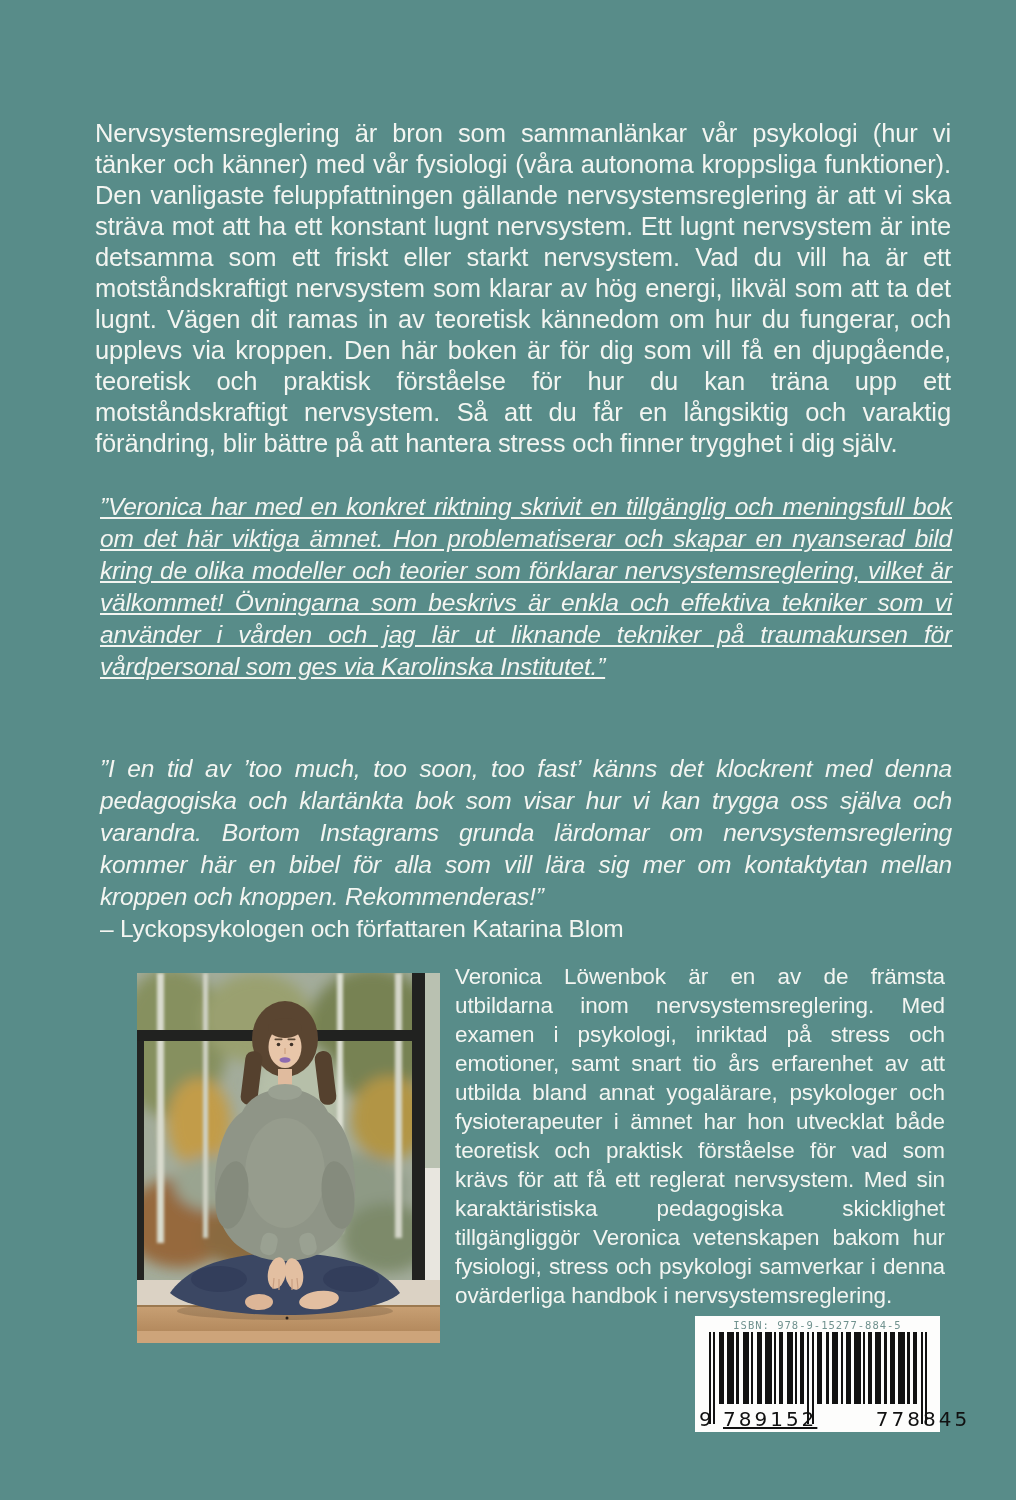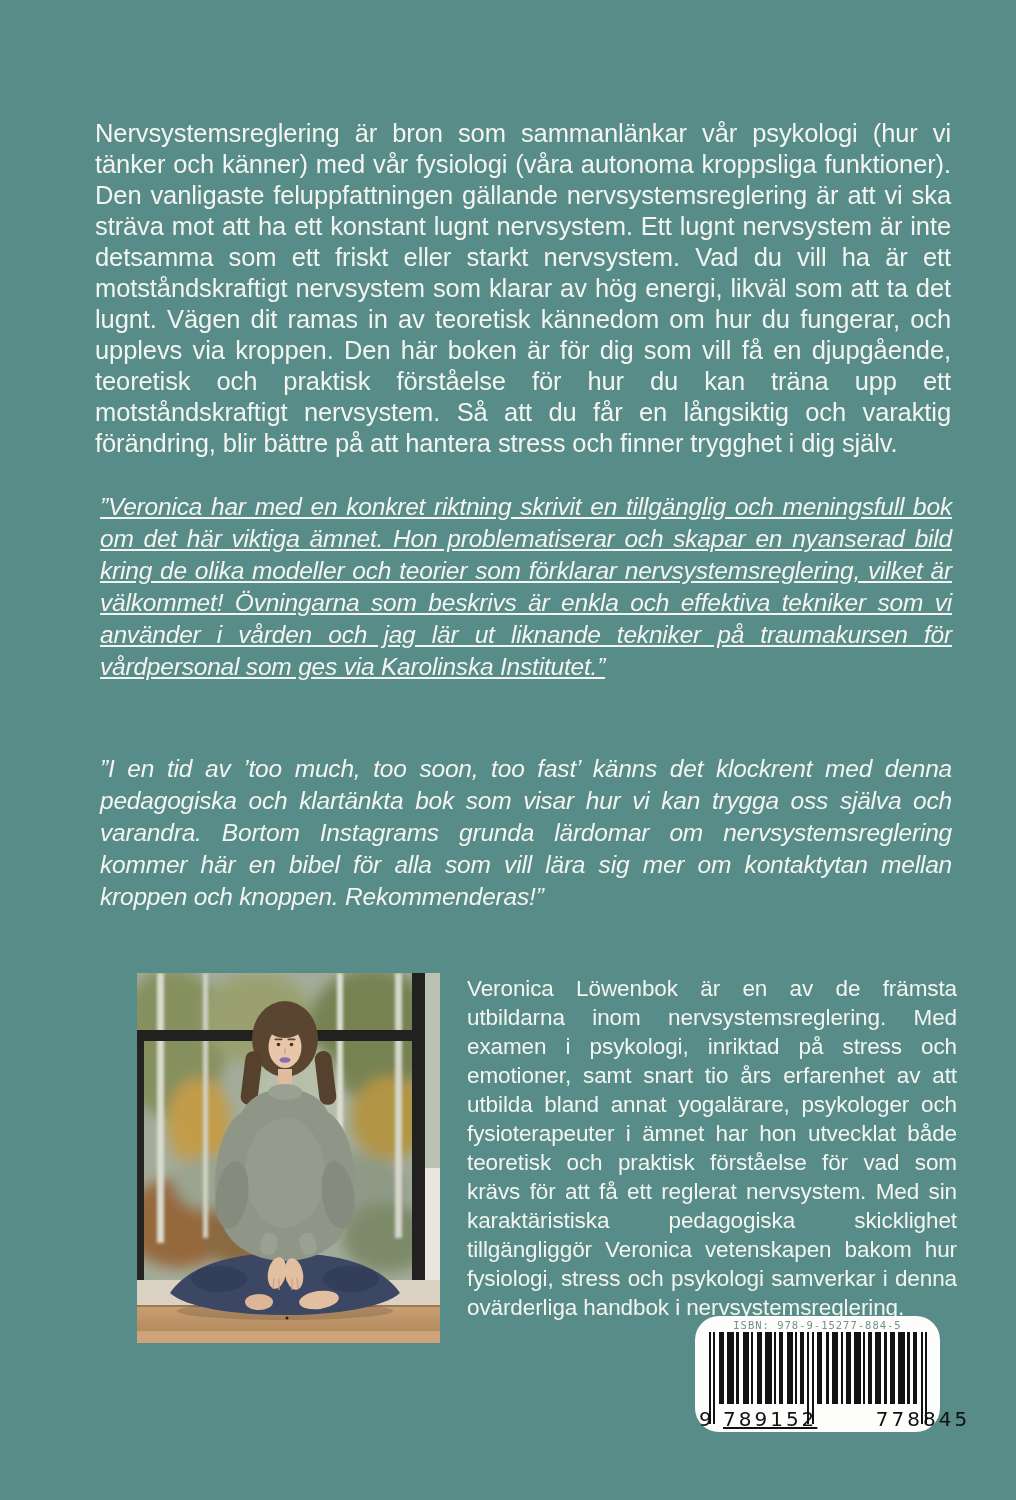--- a/index.html
+++ b/index.html
@@ -54,30 +54,29 @@
   .photo svg { display: block; width: 100%; height: 100%; }
 
   .bio {
     position: absolute;
     left: 455px; top: 962px;
     width: 490px;
     font-size: 22.5px;
     line-height: 29px;
     text-align: justify;
     letter-spacing: -0.1px;
-    margin: 12px;
+    margin: 0;
   }
 
   .barcode {
     position: absolute;
     left: 695px; top: 1316px;
     width: 245px; height: 116px;
     background: #fdfdfc;
     box-sizing: border-box;
-    border-radius: 24px;
   }
   .barcode-label {
     position: absolute;
     top: 3px; left: 0; right: 0;
     text-align: center;
     font-family: "DejaVu Sans Mono", monospace;
     font-size: 10.5px;
     letter-spacing: 1px;
     color: #6f918e;
     white-space: nowrap;
@@ -104,20 +103,21 @@
 <div class="cover">
 
   <p class="blurb">Nervsystemsreglering är bron som sammanlänkar vår psykologi (hur vi tänker och känner) med vår fysiologi (våra autonoma kroppsliga funktioner). Den vanligaste feluppfattningen gällande nervsystemsreglering är att vi ska sträva mot att ha ett konstant lugnt nervsystem. Ett lugnt nervsystem är inte detsamma som ett friskt eller starkt nervsystem. Vad du vill ha är ett motståndskraftigt nervsystem som klarar av hög energi, likväl som att ta det lugnt. Vägen dit ramas in av teoretisk kännedom om hur du fungerar, och upplevs via kroppen. Den här boken är för dig som vill få en djupgående, teoretisk och praktisk förståelse för hur du kan träna upp ett motståndskraftigt nervsystem. Så att du får en långsiktig och varaktig förändring, blir bättre på att hantera stress och finner trygghet i dig själv.</p>
 
   <div class="endorsement endorsement-1">
     <p class="quote">”Veronica har med en konkret riktning skrivit en tillgänglig och meningsfull bok om det här viktiga ämnet. Hon problematiserar och skapar en nyanserad bild kring de olika modeller och teorier som förklarar nervsystemsreglering, vilket är välkommet! Övningarna som beskrivs är enkla och effektiva tekniker som vi använder i vården och jag lär ut liknande tekniker på traumakursen för vårdpersonal som ges via Karolinska Institutet.”</p>
   </div>
 
   <div class="endorsement endorsement-2">
     <p class="quote">”I en tid av ’too much, too soon, too fast’ känns det klockrent med denna pedagogiska och klartänkta bok som visar hur vi kan trygga oss själva och varandra. Bortom Instagrams grunda lärdomar om nervsystemsreglering kommer här en bibel för alla som vill lära sig mer om kontaktytan mellan kroppen och knoppen. Rekommenderas!”</p>
+    <p class="attribution">– Lyckopsykologen och författaren Katarina Blom</p>
   </div>
 
   <div class="photo">
     <svg viewBox="0 0 303 370" preserveAspectRatio="none">
       <defs>
         <filter id="blur7" x="-30%" y="-30%" width="160%" height="160%">
             <feGaussianBlur stdDeviation="7"></feGaussianBlur>
           </filter>
         <filter id="blur2" x="-30%" y="-30%" width="160%" height="160%">
             <feGaussianBlur stdDeviation="1.6"></feGaussianBlur>

